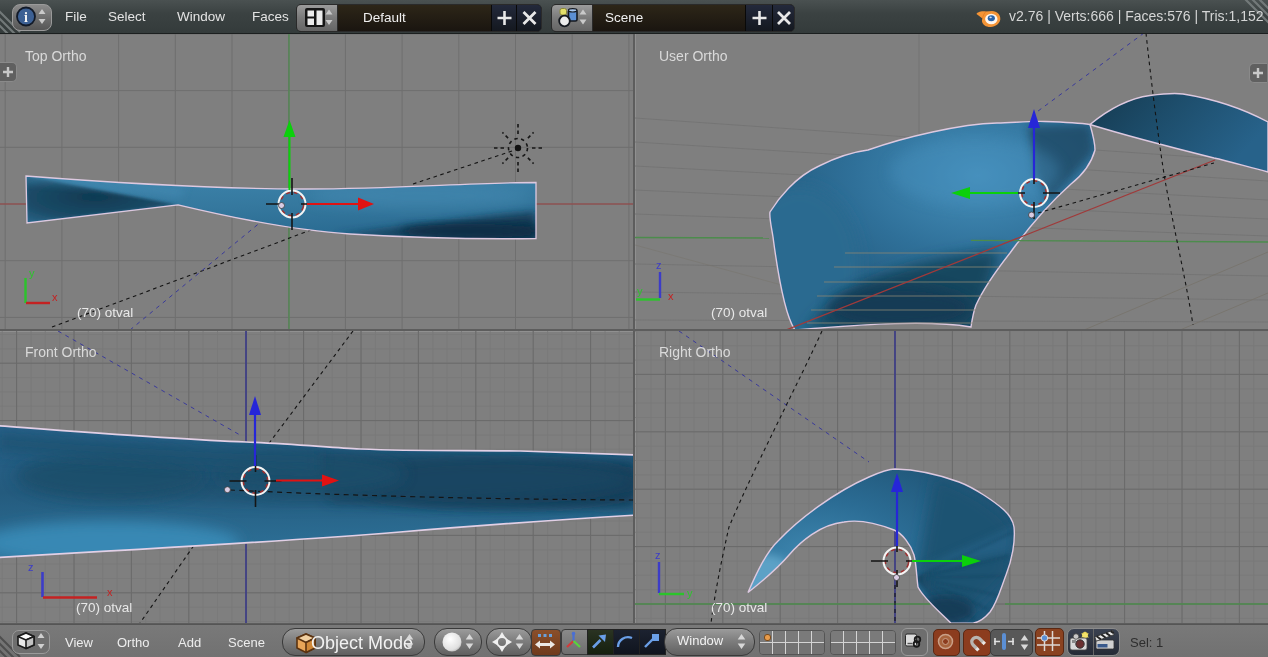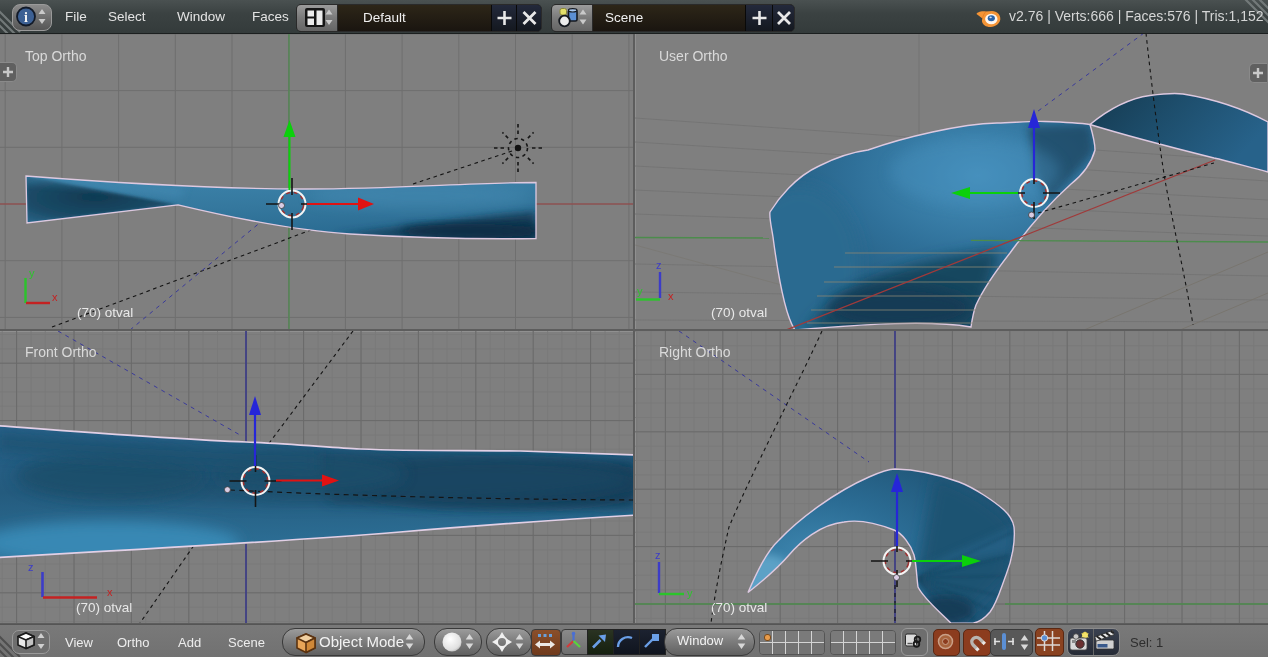--- a/index.html
+++ b/index.html
@@ -307,21 +307,21 @@
       <div style="position:absolute;left:178px;top:10px;font-size:13px;color:#ededed">Add</div>
       <div style="position:absolute;left:228px;top:10px;font-size:13px;color:#ededed">Scene</div>
       <div style="position:absolute;left:282px;top:3px;width:141px;height:26px;border-radius:13px;border:1px solid #3a3a3a;background:linear-gradient(#9b9b9b,#7e7e7e 45%,#606060)">
        <svg width="26" height="25" style="position:absolute;left:10px;top:3px">
           <g stroke="#5a3210" stroke-width="1.6" stroke-linejoin="round">
             <path d="M13,2 L22,6 L22,16 L13,20.5 L4,16 L4,6 Z" fill="#e8a558"></path>
             <path d="M13,2 L22,6 L13,10.5 L4,6 Z" fill="#f0cfa0"></path>
             <path d="M13,10.5 L22,6 L22,16 L13,20.5 Z" fill="#d08838"></path>
           </g>
         </svg>
-        <div style="position:absolute;left:36px;top:4px;font-size:15px;color:#f2f2f2">Object Mode</div>
+        <div style="position:absolute;left:28px;top:4px;font-size:18px;color:#f2f2f2">Object Mode</div>
         <svg width="9" height="16" style="position:absolute;left:122px;top:5px">
           <path d="M4.5,0 L8.3,5.5 L0.7,5.5 Z M4.5,15 L8.3,9.5 L0.7,9.5 Z" fill="#d8d8d8"></path>
         </svg>
       </div>
       <div style="position:absolute;left:434px;top:3px;width:46px;height:26px;border-radius:13px;border:1px solid #3a3a3a;background:linear-gradient(#9b9b9b,#7e7e7e 45%,#606060)">
        <svg width="24" height="24" style="position:absolute;left:5px;top:1px">
           <defs>
             <radialGradient id="sph" cx="0.4" cy="0.35" r="0.8">
               <stop offset="0" stop-color="#fff"></stop>
               <stop offset="0.7" stop-color="#e0e0e0"></stop>

